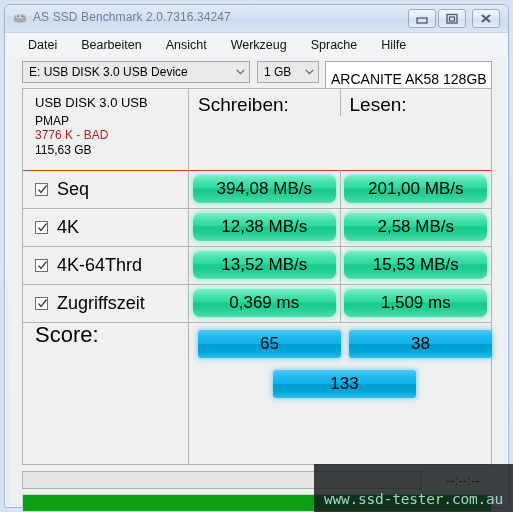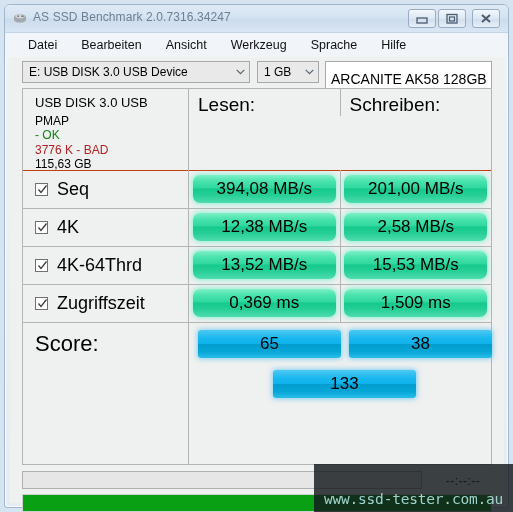--- a/index.html
+++ b/index.html
@@ -237,21 +237,21 @@
     display: flex;
     align-items: center;
     justify-content: center;
     font-size: 17px;
     color: #000;
   }
   #score-label {
     font-size: 22px;
     color: #000;
   }
-  #row-score .gcell-label { align-items: flex-start; padding-top: 9px; }
+  #row-score .gcell-label { align-items: flex-start; }
   #score-right {
     flex: 1;
     position: relative;
   }
   .score-pill-top { position: absolute; top: 8px; width: 143px; }
   #score-read  { left: 9px; }
   #score-write { left: 160px; }
   #score-total {
     position: absolute;
     top: 48px; left: 84px;
@@ -378,26 +378,25 @@
         <span>ARCANITE AK58 128GB</span>
       </div>
     </div>
 
     <div id="grid">
 
       <div class="grow" id="row-info">
         <div class="gcell-label">
           <div class="info-model">USB DISK 3.0 USB</div>
           <div class="info-fw">PMAP</div>
-          <div class="info-ok">- OK</div>
           <div class="info-bad">3776 K - BAD</div>
           <div class="info-cap">115,63 GB</div>
         </div>
+        <div class="gcell-val col-head">Schreiben:</div>
         <div class="gcell-val col-head">Lesen:</div>
-        <div class="gcell-val col-head">Schreiben:</div>
       </div>
 
       <div class="grow row-meas" id="row-seq">
         <div class="gcell-label">
           <span class="checkbox">
             <svg width="11" height="11" viewBox="0 0 11 11">
                 <path d="M1.5 5.5 L4 8.5 L9.5 1.5" fill="none" stroke="#3a3a3a" stroke-width="1.25"></path>
               </svg>
           </span>
           <span class="chk-label">Seq</span>

